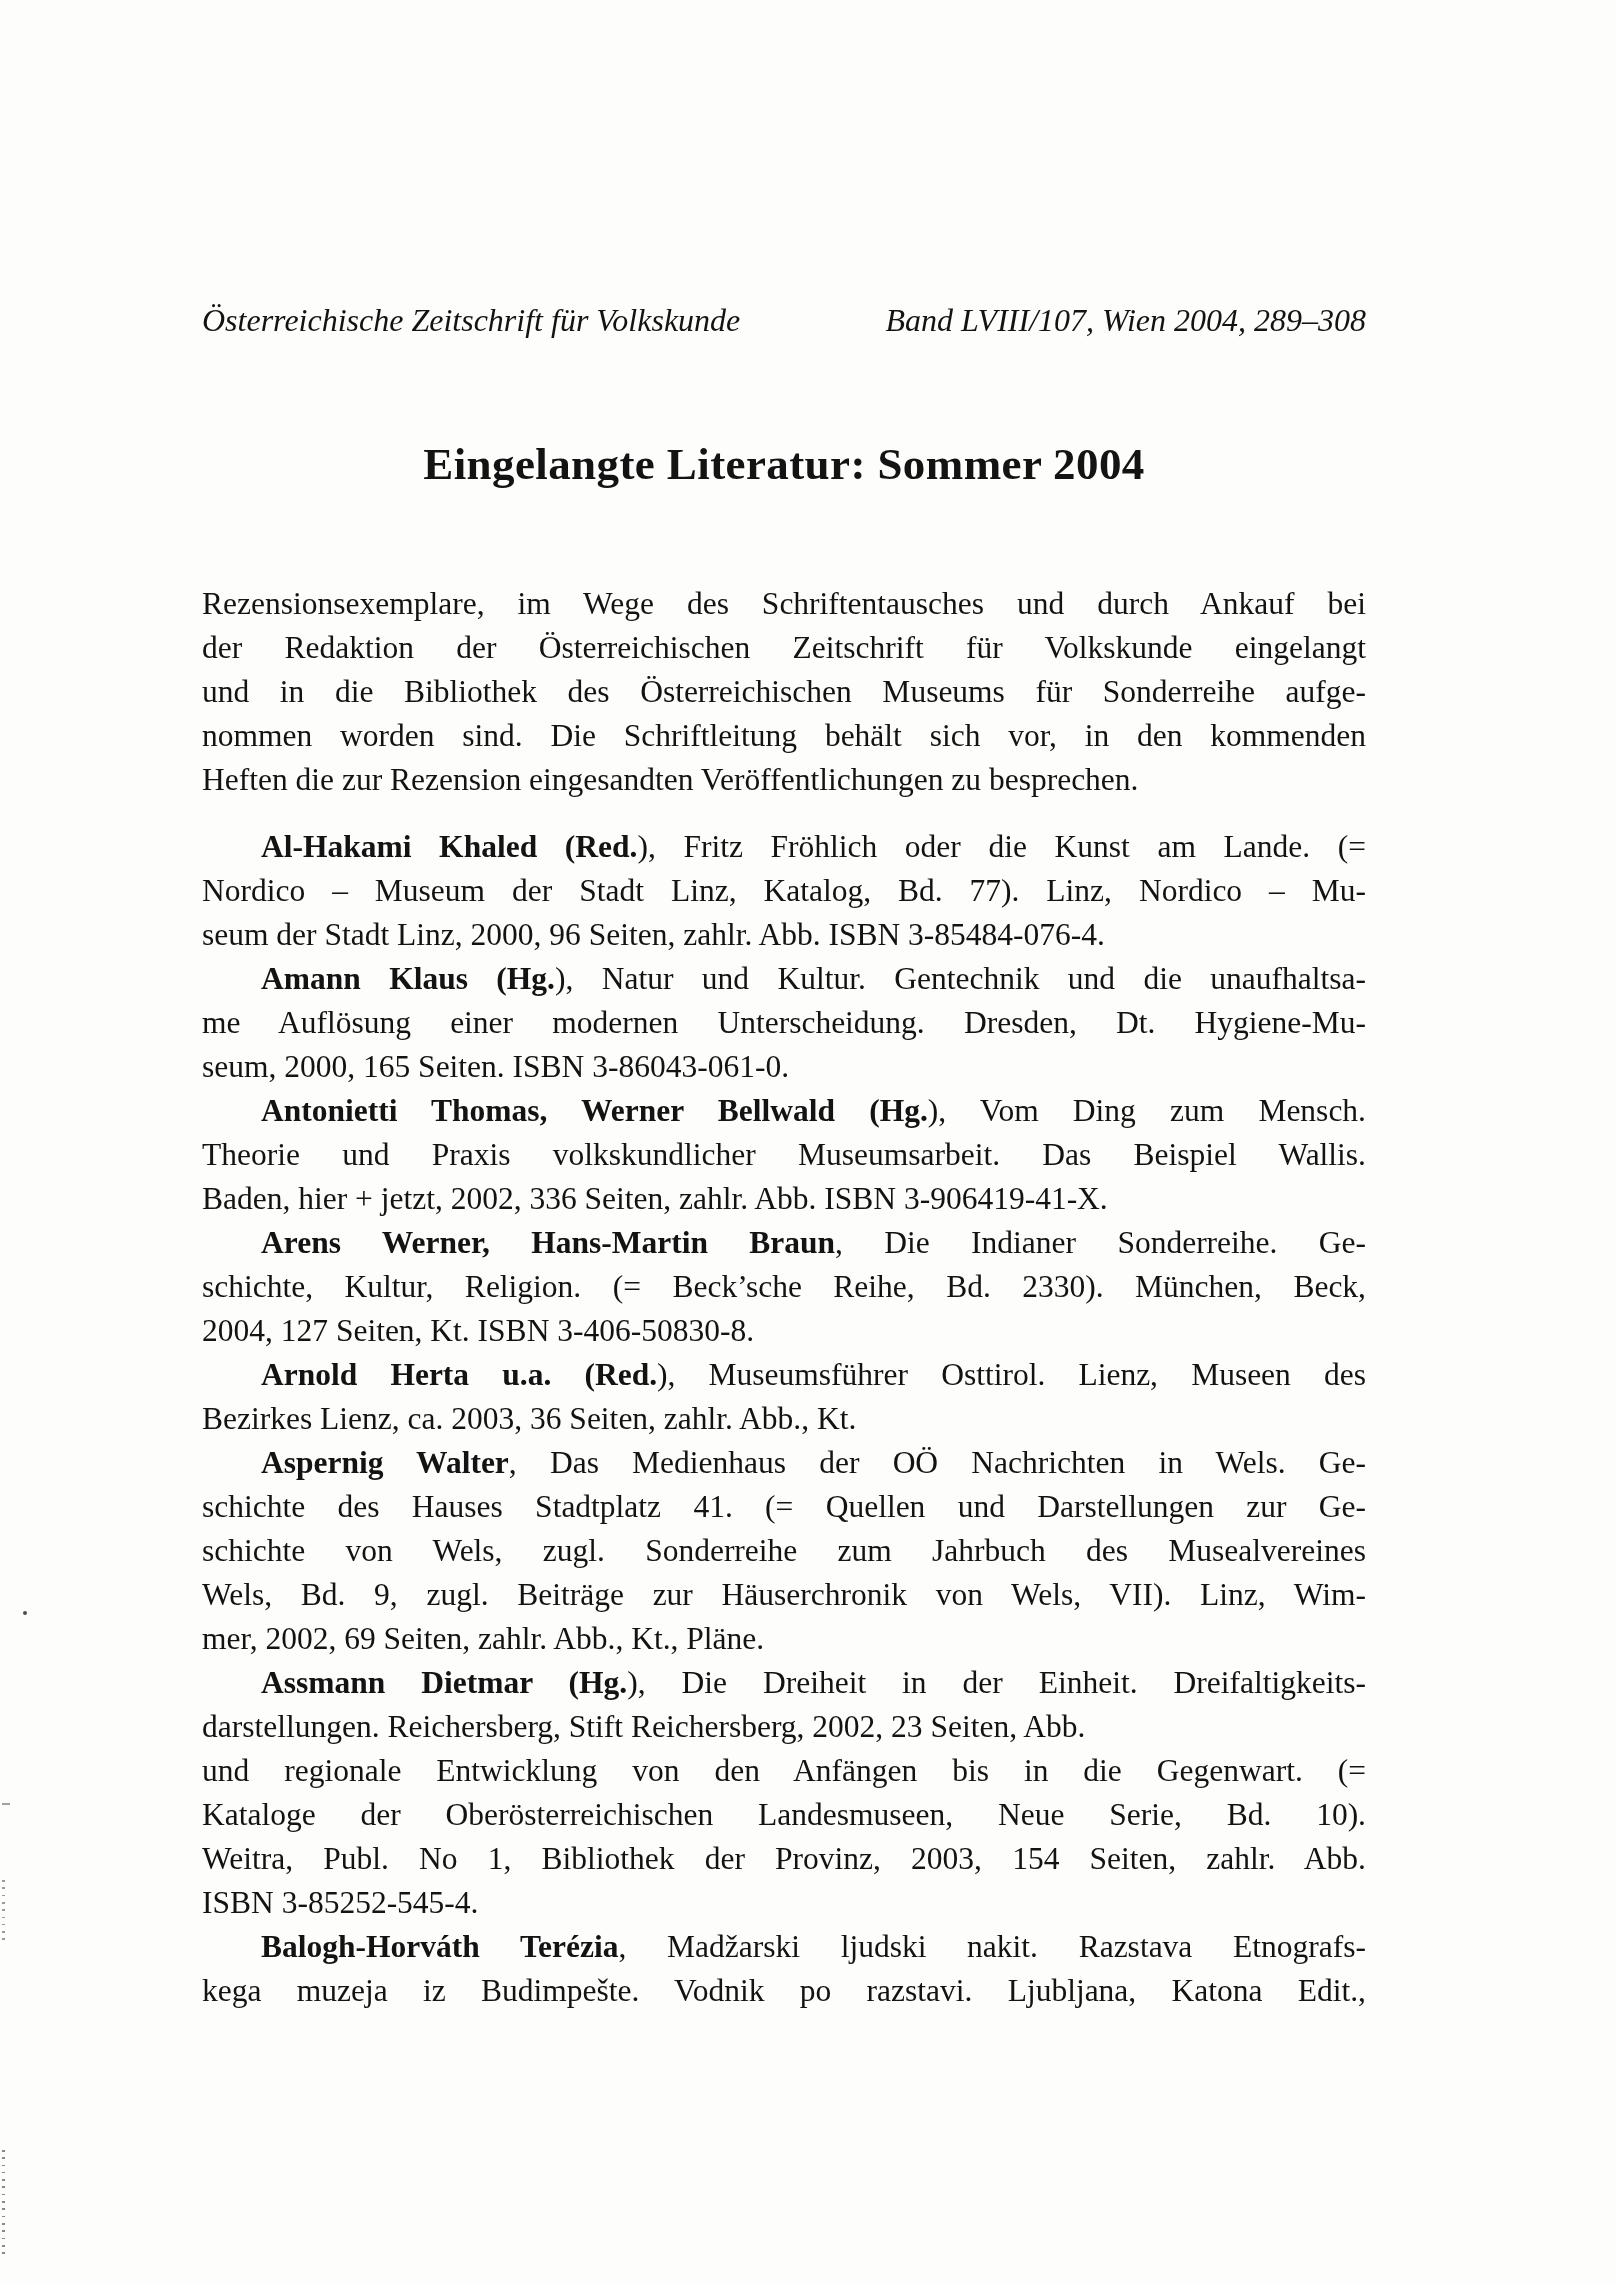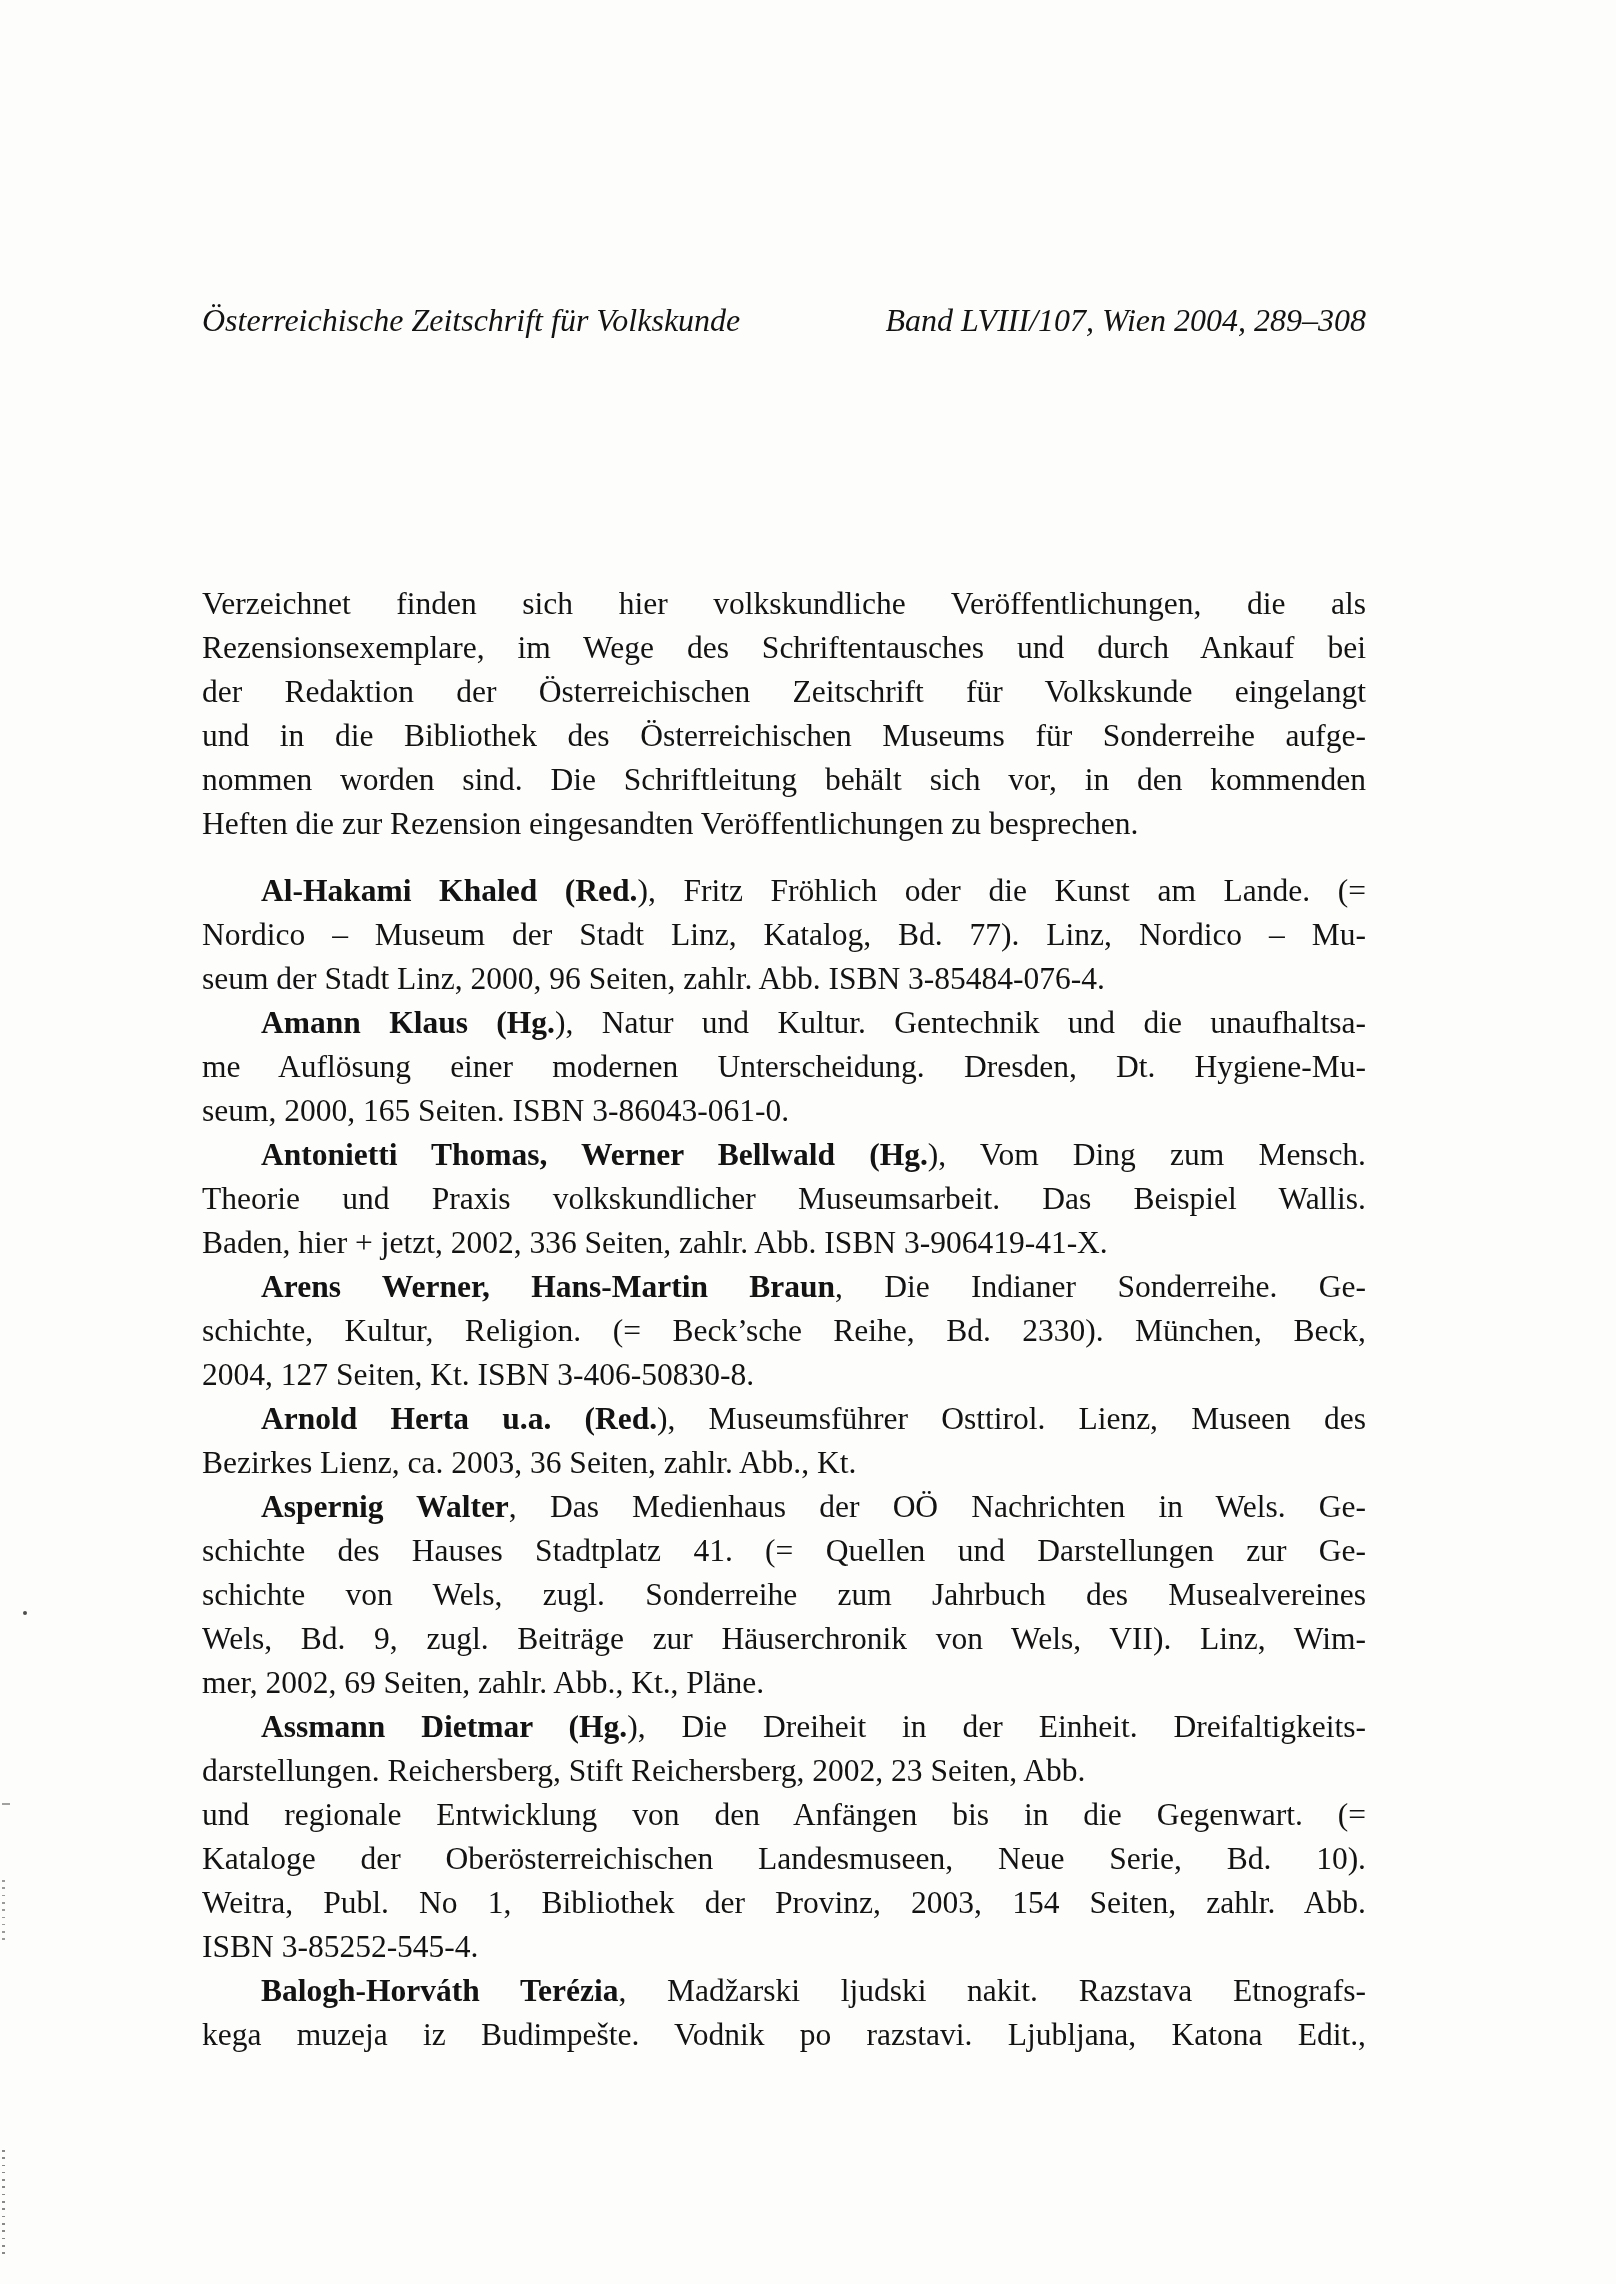--- a/index.html
+++ b/index.html
@@ -87,24 +87,24 @@
 </head>
 <body>
 
 <div class="page">
 
   <div class="running-head">
     <span>Österreichische Zeitschrift für Volkskunde</span>
     <span>Band LVIII/107, Wien 2004, 289–308</span>
   </div>
 
+  <div class="article-title">Eingelangte Literatur: Sommer 2004</div>
 
   <div class="body-text">
       <div class="para">
-        <div class="line"><span>Verzeichnet finden sich hier volkskundliche Veröffentlichungen, die als</span></div>
         <div class="line"><span>Rezensionsexemplare, im Wege des Schriftentausches und durch Ankauf bei</span></div>
         <div class="line"><span>der Redaktion der Österreichischen Zeitschrift für Volkskunde eingelangt</span></div>
         <div class="line"><span>und in die Bibliothek des Österreichischen Museums für Sonderreihe aufge-</span></div>
         <div class="line"><span>nommen worden sind. Die Schriftleitung behält sich vor, in den kommenden</span></div>
         <div class="line endpar"><span>Heften die zur Rezension eingesandten Veröffentlichungen zu besprechen.</span></div>
       </div>
       <div class="para gap-before">
         <div class="line indent"><span class="bold">Al-Hakami Khaled (Red.</span><span>), Fritz Fröhlich oder die Kunst am Lande. (=</span></div>
         <div class="line"><span>Nordico – Museum der Stadt Linz, Katalog, Bd. 77). Linz, Nordico – Mu-</span></div>
         <div class="line endpar"><span>seum der Stadt Linz, 2000, 96 Seiten, zahlr. Abb. ISBN 3-85484-076-4.</span></div>

